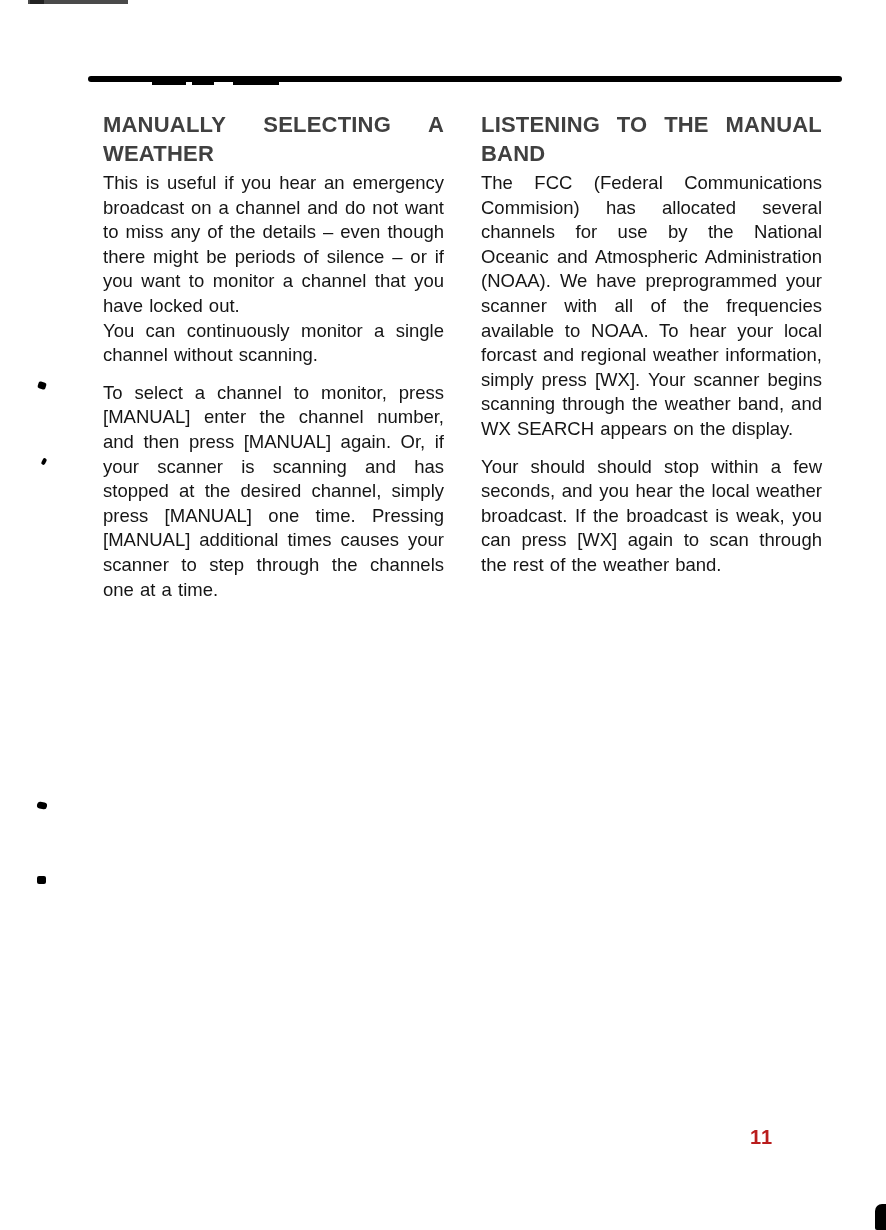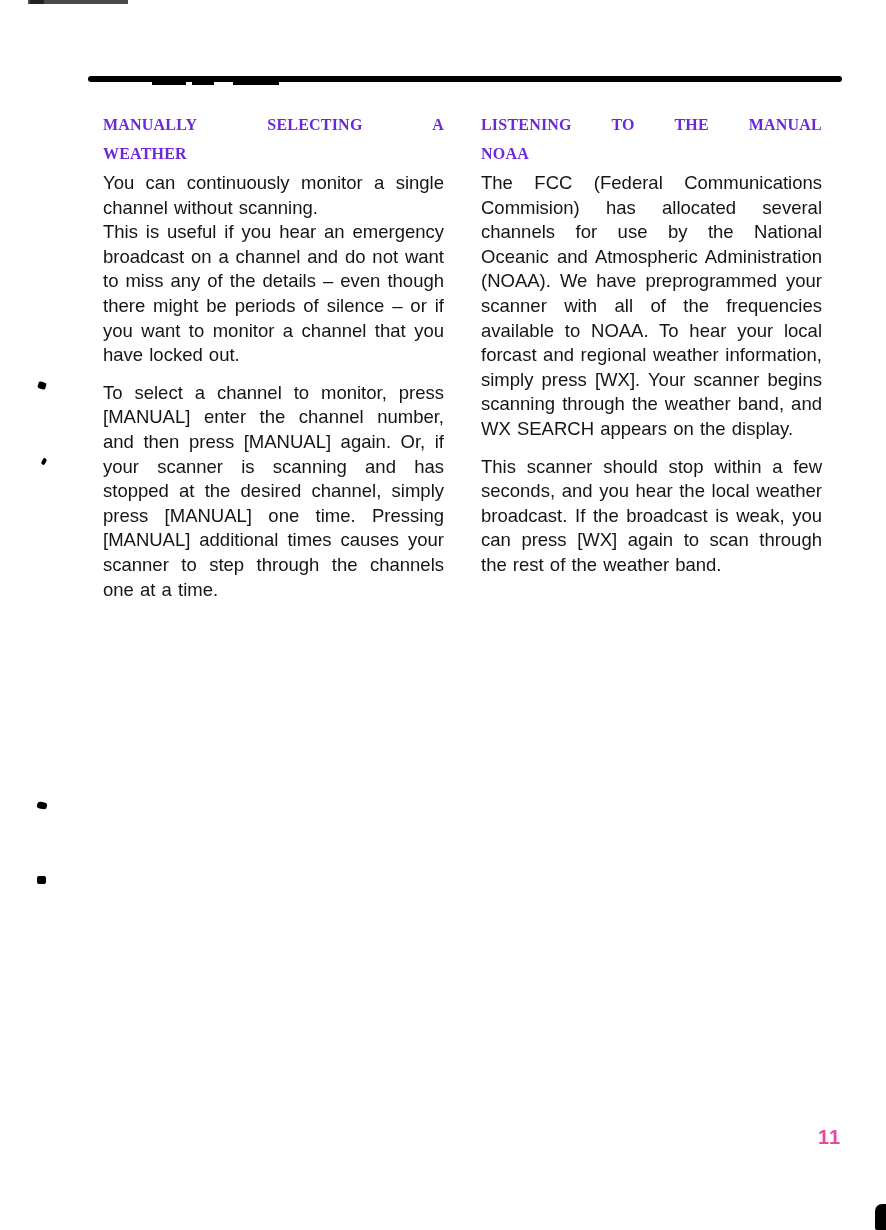--- a/index.html
+++ b/index.html
@@ -69,49 +69,48 @@
     position: absolute;
     top: 110px;
     width: 341px;
   }
   .col-left  { left: 103px; }
   .col-right { left: 481px; }
 
   .heading { margin: 0 0 3px 0; }
   .heading-line {
     font-weight: bold;
-    font-size: 16px;
+    font-size: 22px;
     line-height: 29px;
     letter-spacing: 0.2px;
-    color: #6d28d9;
-    font-family: Liberation Serif, serif;
+    color: #404040;
   }
   .heading-line.justified {
     text-align: justify;
     text-align-last: justify;
   }
 
   .body-text p {
     margin: 0;
     font-size: 18.5px;
     line-height: 24.6px;
     text-align: justify;
     word-spacing: 1px;
     color: #151515;
   }
   .para-gap { height: 13px; }
 
   .page-number {
     position: absolute;
-    left: 818px;
+    left: 750px;
     top: 1126px;
     font-size: 20px;
     font-weight: bold;
     letter-spacing: 1px;
-    color: #ec4899;
+    color: #b91c1c;
   }
 </style>
 </head>
 <body>
 
 <div class="page">
 
   <div class="top-edge-mark">
     <div class="dark-chunk"></div>
   </div>
@@ -124,34 +123,34 @@
   <div class="margin-dot m3"></div>
   <div class="margin-dot m4"></div>
   <div class="corner-blob"></div>
 
   <div class="col col-left">
     <div class="heading">
       <div class="heading-line justified">MANUALLY SELECTING A</div>
       <div class="heading-line">WEATHER</div>
     </div>
     <div class="body-text">
+      <p>This is useful if you hear an emergency broadcast on a channel and do not want to miss any of the details – even though there might be periods of silence – or if you want to monitor a channel that you have locked out.</p>
       <p>You can continuously monitor a single channel without scanning.</p>
-      <p>This is useful if you hear an emergency broadcast on a channel and do not want to miss any of the details – even though there might be periods of silence – or if you want to monitor a channel that you have locked out.</p>
       <div class="para-gap"></div>
       <p>To select a channel to monitor, press [MANUAL] enter the channel number, and then press [MANUAL] again. Or, if your scanner is scanning and has stopped at the desired channel, simply press [MANUAL] one time. Pressing [MANUAL] additional times causes your scanner to step through the channels one at a time.</p>
     </div>
   </div>
 
   <div class="col col-right">
     <div class="heading">
       <div class="heading-line justified">LISTENING TO THE MANUAL</div>
-      <div class="heading-line">NOAA</div>
+      <div class="heading-line">BAND</div>
     </div>
     <div class="body-text">
       <p>The FCC (Federal Communications Commision) has allocated several channels for use by the National Oceanic and Atmospheric Administration (NOAA). We have preprogrammed your scanner with all of the frequencies available to NOAA. To hear your local forcast and regional weather information, simply press [WX]. Your scanner begins scanning through the weather band, and WX SEARCH appears on the display.</p>
       <div class="para-gap"></div>
-      <p>This scanner should stop within a few seconds, and you hear the local weather broadcast. If the broadcast is weak, you can press [WX] again to scan through the rest of the weather band.</p>
+      <p>Your should should stop within a few seconds, and you hear the local weather broadcast. If the broadcast is weak, you can press [WX] again to scan through the rest of the weather band.</p>
     </div>
   </div>
 
   <div class="page-number">11</div>
 
 </div>
 
 </body></html>

